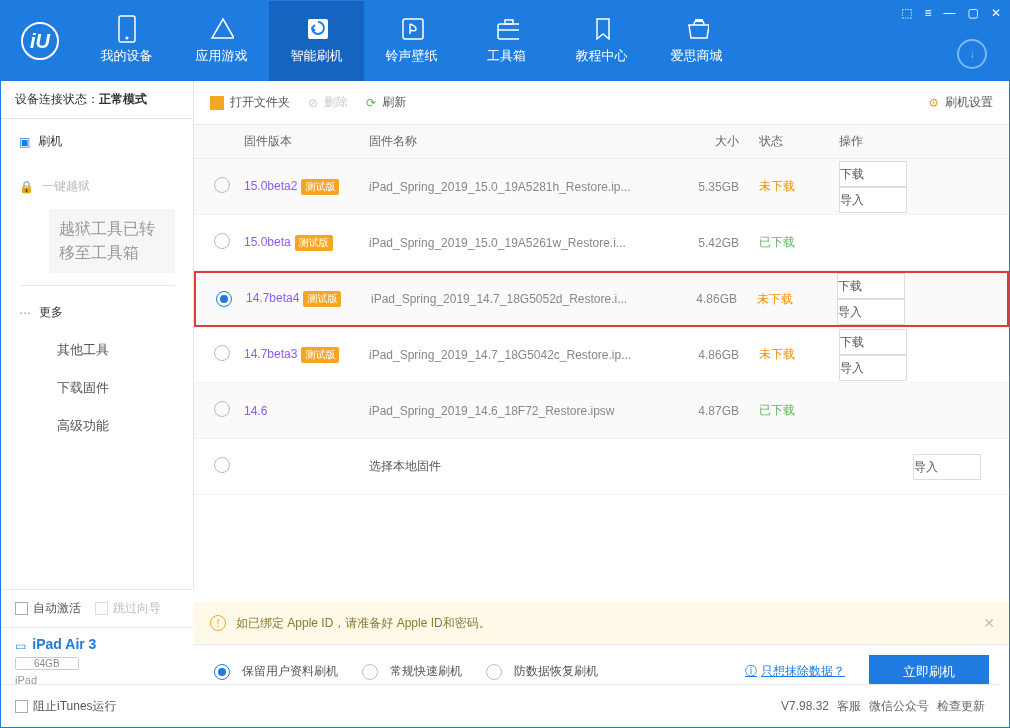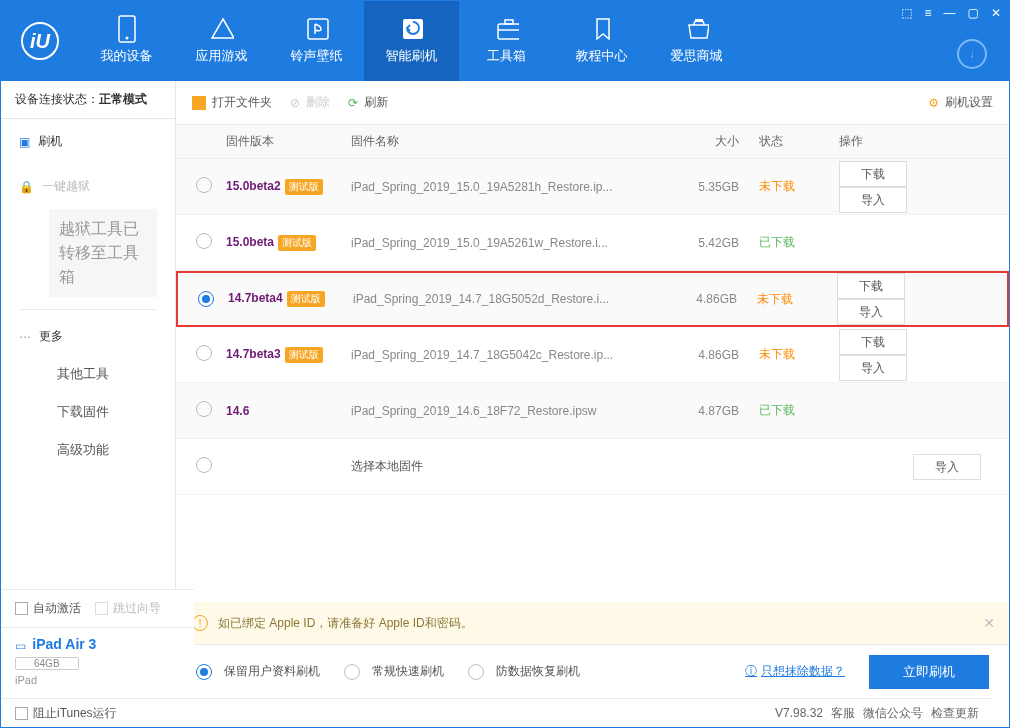--- a/index.html
+++ b/index.html
@@ -12,21 +12,21 @@
 .logo-sub{font-size:10px;letter-spacing:1px}
 .nav{display:flex;height:100%}
 .nav-item{width:95px;display:flex;flex-direction:column;align-items:center;justify-content:center;gap:6px;cursor:pointer}
 .nav-item.active{background:#1565C0}
 .nav-icon{width:24px;height:24px;display:flex;align-items:center;justify-content:center}
 .nav-label{font-size:13px}
 .win-controls{position:absolute;top:5px;right:8px;display:flex;gap:12px;font-size:11px}
 .win-controls span{cursor:pointer}
 .dl-circle{position:absolute;right:22px;top:38px;width:30px;height:30px;border:2px solid #7BB8F5;border-radius:50%;display:flex;align-items:center;justify-content:center;color:#7BB8F5}
 .main{display:flex;height:calc(100% - 80px - 29px)}
-.sidebar{width:175px;border-right:1px solid #E5E5E5;display:flex;flex-direction:column}
+.sidebar{width:193px;border-right:1px solid #E5E5E5;display:flex;flex-direction:column}
 .conn-status{padding:10px 14px;border-bottom:1px solid #E5E5E5;font-size:12px;color:#333}
 .conn-status b{font-weight:bold}
 .side-section{padding:4px 0}
 .side-head{padding:10px 18px;display:flex;align-items:center;gap:8px;color:#333;font-size:13px}
 .side-head.disabled{color:#BBB}
 .side-item{padding:10px 18px 10px 56px;font-size:13px;color:#555;cursor:pointer}
 .side-item.active{background:#F2F2F2;color:#1E7BE0;border-left:3px solid #1E7BE0;padding-left:53px}
 .side-info{background:#F6F6F6;margin:4px 18px 4px 48px;padding:8px 10px;color:#999;font-size:16px;line-height:1.5}
 .side-divider{height:1px;background:#EAEAEA;margin:4px 18px}
 .content{flex:1;display:flex;flex-direction:column;background:#fff;min-width:0}
@@ -42,44 +42,44 @@
 .col-size{width:65px;text-align:right}
 .col-status{width:80px;padding-left:20px}
 .col-ops{width:170px;padding-left:20px}
 .rows{flex:1;overflow:auto}
 .row{height:56px;display:flex;align-items:center;padding:0 20px;border-bottom:1px solid #F3F3F3}
 .row.alt{background:#FAFAFA}
 .row.highlight{border:2px solid #E53935;background:#FAFAFA}
 .radio{width:16px;height:16px;border:1px solid #BBB;border-radius:50%;display:inline-flex;align-items:center;justify-content:center}
 .radio.checked{border-color:#1E7BE0}
 .radio.checked::after{content:"";width:8px;height:8px;background:#1E7BE0;border-radius:50%}
-.ver{font-weight:bold;color:#701a75}
+.ver{font-weight:normal;color:#8b5cf6}
 .badge{display:inline-block;background:#F6A623;color:#fff;font-size:10px;padding:1px 4px;border-radius:2px;margin-left:4px}
 .fname{color:#888;overflow:hidden;text-overflow:ellipsis;white-space:nowrap}
 .size{color:#888}
 .status-und{color:#FF8C00}
 .status-dl{color:#5CB85C}
-.op-btn{display:inline-block;width:68px;height:26px;line-height:24px;text-align:center;border:1px solid #DDD;background:#fff;color:#555;margin-right:8px;cursor:pointer}
+.op-btn{display:inline-block;width:68px;height:26px;line-height:24px;text-align:left;border:1px solid #DDD;background:#fff;color:#555;margin-right:8px;cursor:pointer}
 .notice{height:42px;background:#FFF9E8;display:flex;align-items:center;padding:0 16px;color:#8A7A3A;gap:10px;position:relative}
 .notice-close{position:absolute;right:14px;color:#BBB;cursor:pointer;font-size:14px}
 .opts-bar{height:54px;border-top:1px solid #EAEAEA;display:flex;align-items:center;padding:0 20px;gap:24px}
 .opt{display:flex;align-items:center;gap:12px;color:#555}
 .opts-spacer{flex:1}
 .link{color:#1E7BE0;text-decoration:underline;display:flex;align-items:center;gap:4px}
 .primary-btn{background:#1E7BE0;color:#fff;width:120px;height:34px;display:flex;align-items:center;justify-content:center;cursor:pointer;font-size:13px}
 .bottom-left{position:absolute;left:0;bottom:29px;width:193px;border-top:1px solid #EAEAEA;background:#fff}
 .checks{padding:10px 14px;border-bottom:1px solid #EAEAEA;display:flex;gap:14px;color:#555}
 .chk{display:flex;align-items:center;gap:5px}
 .chk.disabled{color:#BBB}
 .chk-box{width:13px;height:13px;border:1px solid #AAA;display:inline-block}
 .device{padding:8px 14px 12px;color:#1E7BE0}
 .dev-name{font-size:14px;font-weight:bold;margin-bottom:4px}
 .dev-cap{display:inline-block;border:1px solid #CCC;color:#888;font-size:10px;padding:0 18px;border-radius:2px}
 .dev-type{color:#999;font-size:11px;margin-top:4px}
-.footer{position:absolute;bottom:0;left:0;right:16px;height:29px;border-top:1px solid #EAEAEA;display:flex;align-items:center;padding:0 14px;color:#666;background:#fff}
+.footer{position:absolute;bottom:0;left:0;right:10px;height:43px;border-top:1px solid #EAEAEA;display:flex;align-items:center;padding:0 14px;color:#666;background:#fff}
 .footer .chk{color:#555}
 .footer-spacer{flex:1}
 .footer-item{margin-left:8px;color:#666}
 .sq{width:14px;height:14px;background:#F6A623;display:inline-block}
 .gear{color:#F6A623}
 .info-circle{width:16px;height:16px;border:1px solid #F6A623;border-radius:50%;display:inline-flex;align-items:center;justify-content:center;color:#F6A623;font-size:11px}
 svg{display:block}
 </style>
 </head>
 <body>
@@ -99,37 +99,37 @@
         <div class="nav-label">我的设备</div>
       </div>
       <div class="nav-item">
         <div class="nav-icon">
           <svg width="26" height="26">
             <path d="M13 3 L24 22 L2 22 Z" fill="none" stroke="#fff" stroke-width="1.5"></path>
           </svg>
         </div>
         <div class="nav-label">应用游戏</div>
       </div>
+      <div class="nav-item active">
+        <div class="nav-icon">
+          <svg width="26" height="26">
+            <rect x="3" y="3" width="20" height="20" rx="2" fill="#fff"></rect>
+            <path d="M13 6 A6 6 0 1 1 7 12 M10 9 L7 12 L10 15" fill="none" stroke="#1E7BE0" stroke-width="1.8"></path>
+          </svg>
+        </div>
+        <div class="nav-label">智能刷机</div>
+      </div>
       <div class="nav-item">
         <div class="nav-icon">
           <svg width="26" height="26">
             <rect x="3" y="3" width="20" height="20" rx="2" fill="none" stroke="#fff" stroke-width="1.5"></rect>
             <path d="M10 8 L10 18 M10 8 Q16 10 16 13 Q16 16 10 14" fill="none" stroke="#fff" stroke-width="1.5"></path>
           </svg>
         </div>
         <div class="nav-label">铃声壁纸</div>
-      </div>
-      <div class="nav-item active">
-        <div class="nav-icon">
-          <svg width="26" height="26">
-            <rect x="3" y="3" width="20" height="20" rx="2" fill="#fff"></rect>
-            <path d="M13 6 A6 6 0 1 1 7 12 M10 9 L7 12 L10 15" fill="none" stroke="#1E7BE0" stroke-width="1.8"></path>
-          </svg>
-        </div>
-        <div class="nav-label">智能刷机</div>
       </div>
       <div class="nav-item">
         <div class="nav-icon">
           <svg width="28" height="24">
             <rect x="3" y="7" width="22" height="15" rx="2" fill="none" stroke="#fff" stroke-width="1.5"></rect>
             <rect x="10" y="3" width="8" height="4" fill="none" stroke="#fff" stroke-width="1.5"></rect>
             <line x1="3" y1="13" x2="25" y2="13" stroke="#fff" stroke-width="1.5"></line>
           </svg>
         </div>
         <div class="nav-label">工具箱</div>

